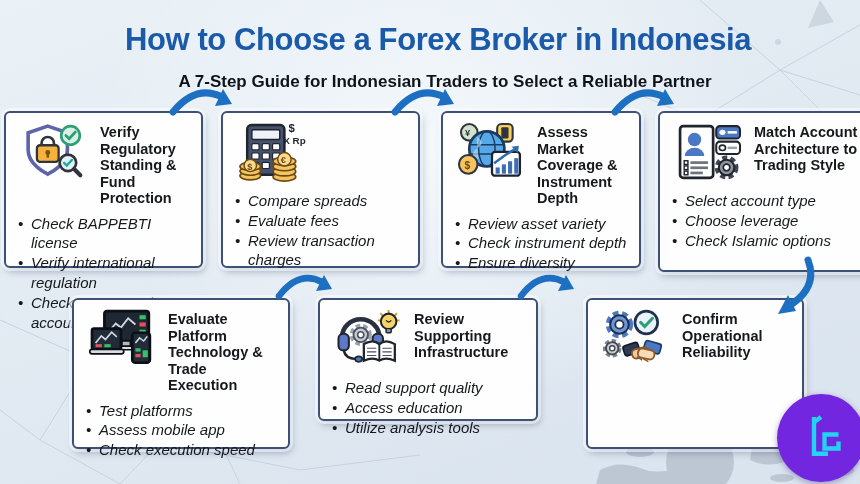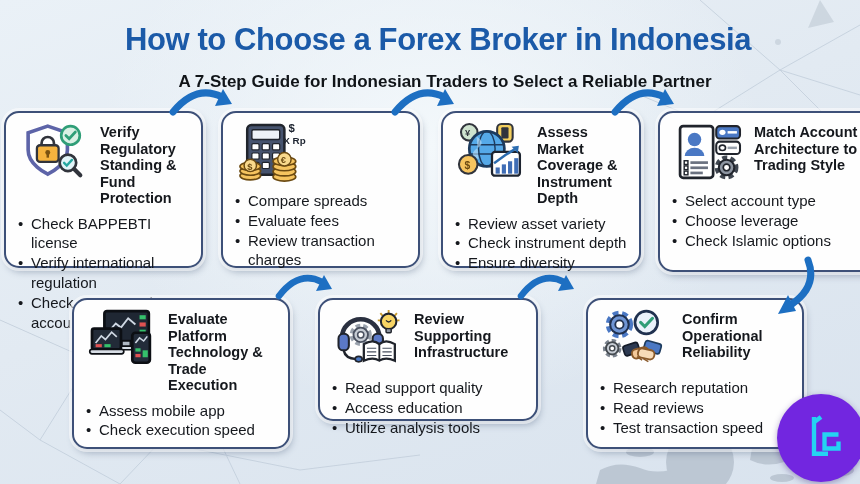--- a/index.html
+++ b/index.html
@@ -13,32 +13,32 @@
   .deco{position:absolute;inset:0;pointer-events:none;}
   .page-title{
     position:absolute;top:14px;left:0;width:100%;text-align:center;
     font-size:31px;font-weight:700;letter-spacing:-0.4px;color:#1b5aa8;margin:8px;
   }
   .page-subtitle{
     position:absolute;top:57px;left:0;width:100%;text-align:center;
     font-size:17px;font-weight:700;color:#101418;margin:15px;
   }
   .card{
-    position:absolute;background:#fefefe;border:2px solid #3d5078;border-radius:15px;
+    position:absolute;background:#fefefe;border:2px solid #3d5078;border-radius:6px;
     box-shadow:0 0 0 3px rgba(255,255,255,.55), 2px 4px 7px rgba(55,75,105,.35);
     padding:9px 10px 8px 10px;box-sizing:border-box;
   }
   .card-head{display:flex;align-items:flex-start;gap:6px;}
   .card-icon{flex:0 0 78px;height:62px;}
   .card-icon svg{width:78px;height:62px;display:block;}
   .card-title{
     flex:1;margin:2px 0 0 0;font-size:14.5px;line-height:1.14;font-weight:700;color:#15181d;
   }
   .bullets{list-style:none;margin:7px 0 0 0;padding:0 0 0 2px;
-    font-size:15px;line-height:1.32;color:#15181d;}
+    font-size:15px;line-height:1.32;color:#15181d;font-style:italic;}
   .bullets li{position:relative;padding-left:13px;}
   .bullets li::before{content:"\2022";position:absolute;left:0;top:0;color:#15181d;}
   
   #card1{left:4px;  top:111px;width:199px;height:157px;}
   #card2{left:221px;top:111px;width:199px;height:157px;}
   #card3{left:441px;top:111px;width:200px;height:157px;}
   #card4{left:658px;top:111px;width:229px;height:161px;}
   #card5{left:72px; top:298px;width:218px;height:151px;}
   #card6{left:318px;top:298px;width:220px;height:123px;}
   #card7{left:563px;top:298px;width:218px;height:151px;margin-left:23px;}
@@ -237,20 +237,21 @@
           <rect x="42" y="23" width="17" height="29" rx="3" fill="#232c3a" stroke="#0c0f14" stroke-width="2.6"></rect>
           <path d="M45 33 L49 28 L53 31 L56.5 26.5" fill="none" stroke="#cfd8e3" stroke-width="1.5"></path>
           <rect x="45" y="38" width="5" height="3.2" fill="#35c06b"></rect>
             <rect x="45" y="43.5" width="5" height="3.2" fill="#e05252"></rect>
           <rect x="52" y="40" width="5" height="6.7" fill="#35c06b"></rect>
         </svg>
       </div>
       <h3 class="card-title">Evaluate Platform Technology &amp; Trade Execution</h3>
     </div>
     <ul class="bullets">
+      <li>Test platforms</li>
       <li>Assess mobile app</li>
       <li>Check execution speed</li>
     </ul>
   </div>
 
   <div class="card" id="card6">
     <div class="card-head">
       <div class="card-icon">
         <svg viewBox="0 0 66 60">
           <circle cx="25" cy="25" r="8" fill="none" stroke="#9aa2ad" stroke-width="5.5" stroke-dasharray="4 2.6"></circle>
@@ -297,25 +298,20 @@
           <path d="M36.5 13 l4 4 l7.5 -8" fill="none" stroke="#2f9e77" stroke-width="3" stroke-linecap="round"></path>
           <rect x="20" y="34" width="15" height="10" rx="2.5" fill="#2d3a52" stroke="#141b28" stroke-width="1.6" transform="rotate(-18 27 39)"></rect>
           <rect x="40" y="32" width="16" height="10" rx="2.5" fill="#4a78c4" stroke="#1d3b5e" stroke-width="1.6" transform="rotate(16 48 37)"></rect>
           <rect x="28" y="38" width="16" height="9" rx="4" fill="#f3c99a" stroke="#8a5a2b" stroke-width="1.8" transform="rotate(-14 36 42)"></rect>
           <rect x="34" y="39" width="16" height="9" rx="4" fill="#f8dcb8" stroke="#8a5a2b" stroke-width="1.8" transform="rotate(12 42 43)"></rect>
           <path d="M33 46 l5 3.5 M39 48 l5 3" stroke="#8a5a2b" stroke-width="1.4" fill="none"></path>
         </svg>
       </div>
       <h3 class="card-title">Confirm Operational Reliability</h3>
     </div>
-    <ul class="bullets">
-      <li>Research reputation</li>
-      <li>Read reviews</li>
-      <li>Test transaction speed</li>
-    </ul>
   </div>
 
   <svg class="arrow" style="left:168px;top:82px" width="68" height="36" viewBox="0 0 68 36">
     <path d="M5 30 Q 28 2 54 15" fill="none" stroke="#1d6fc2" stroke-width="7" stroke-linecap="round"></path>
     <path d="M64 22 L47 24 L55 7 Z" fill="#1d6fc2"></path>
   </svg>
   <svg class="arrow" style="left:390px;top:82px" width="68" height="36" viewBox="0 0 68 36">
     <path d="M5 30 Q 28 2 54 15" fill="none" stroke="#1d6fc2" stroke-width="7" stroke-linecap="round"></path>
     <path d="M64 22 L47 24 L55 7 Z" fill="#1d6fc2"></path>
   </svg>

